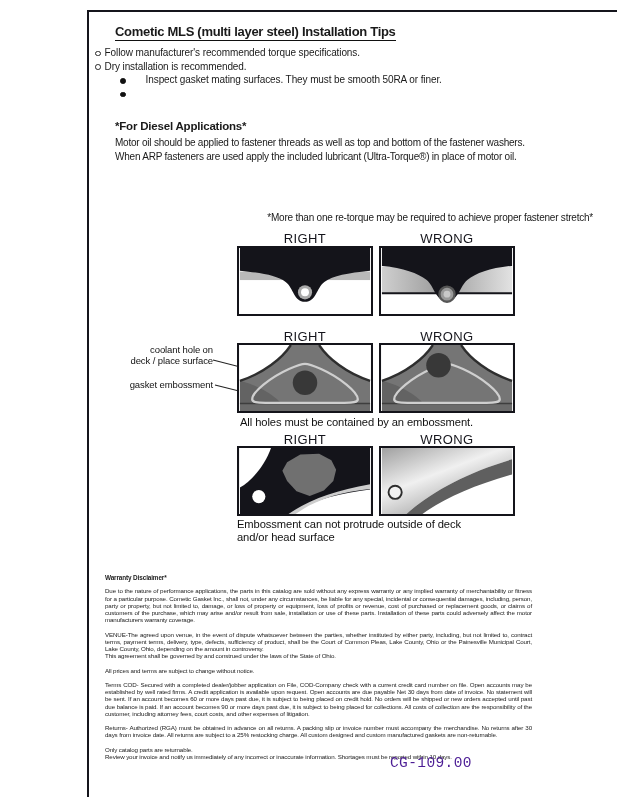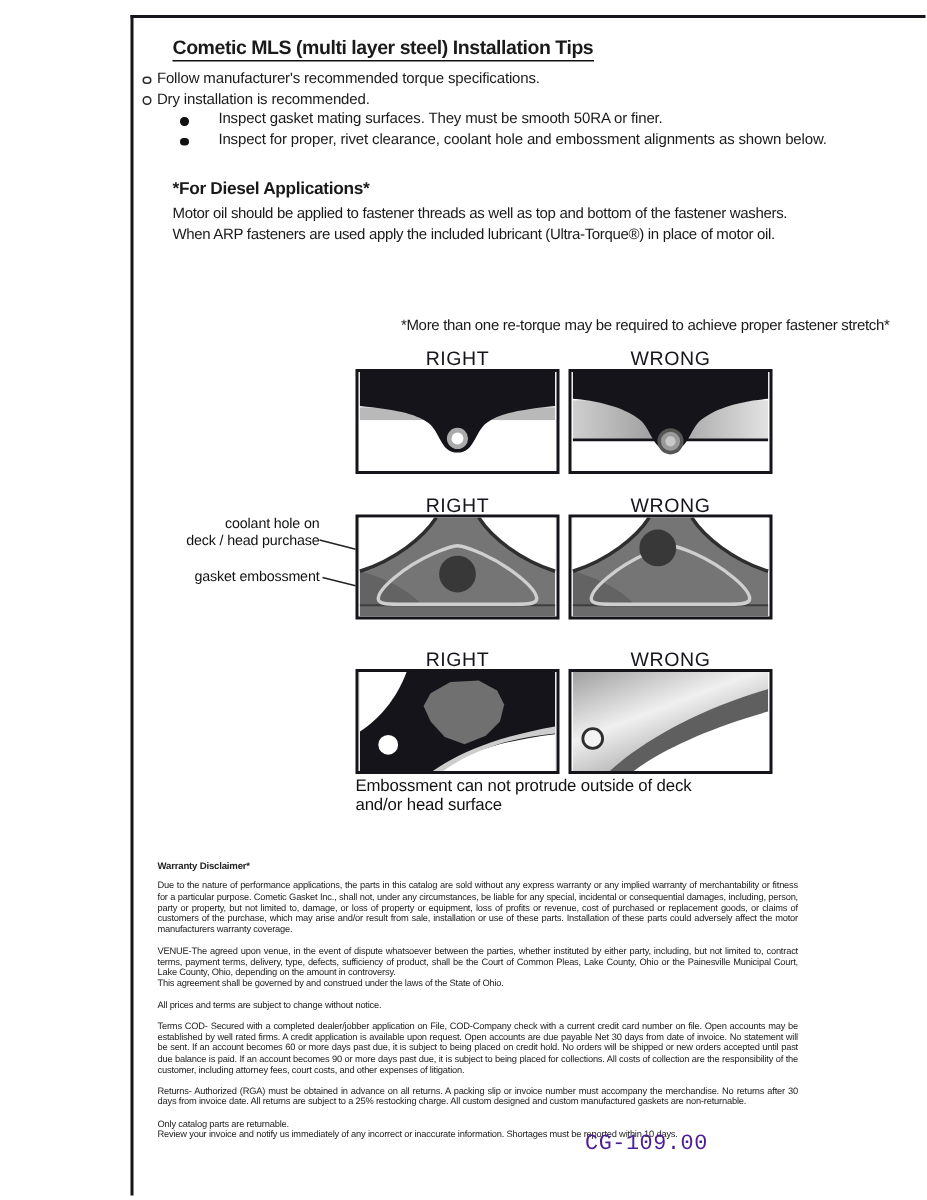--- a/index.html
+++ b/index.html
@@ -49,21 +49,20 @@
     <div class="brow">
       <span class="mark open"></span>
       <span>Dry installation is recommended.</span>
     </div>
     <div class="brow sub">
       <span class="mark fill"></span>
       <span>Inspect gasket mating surfaces.  They must be smooth 50RA or finer.</span>
     </div>
     <div class="brow sub">
       <span class="mark fill"></span>
-      <span>Inspect for proper, rivet clearance, coolant hole and embossment alignments as shown below.</span>
     </div>
   </div>
 
   <div class="h-diesel">*For Diesel Applications*</div>
   <div class="para" style="top:136px;">Motor oil should be applied to fastener threads as well as top and bottom of the fastener washers.
 When ARP fasteners are used apply the included lubricant (Ultra-Torque®) in place of motor oil.</div>
   <div class="para" style="top:211px;text-align:right;">*More than one re-torque may be required to achieve proper fastener stretch*</div>
 
   <div class="dlabel" style="left:237px;top:231px;">RIGHT</div>
   <div class="dlabel" style="left:379px;top:231px;">WRONG</div>
@@ -93,21 +92,21 @@
       <path d="M0,0 H138 V19 C115,21 100,26.5 90.5,34 C82.5,40.5 81.5,56 69,56 C56.5,56 55.5,40.5 47.5,34 C38,26.5 23,21 0,19 Z" fill="#14141a"></path>
       <circle cx="69" cy="49" r="8" fill="#9a9a9a" stroke="#555555" stroke-width="2.5"></circle>
       <circle cx="69" cy="49" r="3.6" fill="#c9c9c9"></circle>
     </svg>
   </div>
 
   <div class="dlabel" style="left:237px;top:329px;">RIGHT</div>
   <div class="dlabel" style="left:379px;top:329px;">WRONG</div>
 
   <div class="sidelabel" style="left:100px;top:345px;width:113px;white-space:pre-line;">coolant hole on
-deck / head purchase</div>
+deck / place surface</div>
   <div class="sidelabel" style="left:100px;top:380px;width:113px;">gasket embossment</div>
 
   <svg class="leader" viewBox="0 0 110 50">
     <line x1="8" y1="8" x2="98" y2="31" stroke="#222222" stroke-width="1.1"></line>
     <line x1="10" y1="33" x2="58" y2="45" stroke="#222222" stroke-width="1.1"></line>
   </svg>
 
   <div class="panel" style="left:237px;top:343px;">
     <svg viewBox="0 0 138 70">
       <rect width="138" height="70" fill="#757575"></rect>
@@ -129,20 +128,21 @@
       <rect x="0" y="62" width="138" height="8" fill="#6b6b6b"></rect>
       <line x1="0" y1="62" x2="138" y2="62" stroke="#3e3e3e" stroke-width="1.5"></line>
       <path d="M0,0 L54,0 C45,14 25,30 0,38 Z" fill="#ffffff"></path>
       <path d="M54,0 C45,14 25,30 0,38" fill="none" stroke="#2e2e2e" stroke-width="2.5"></path>
       <path d="M138,0 L84,0 C93,14 113,30 138,38 Z" fill="#ffffff"></path>
       <path d="M84,0 C93,14 113,30 138,38" fill="none" stroke="#2e2e2e" stroke-width="2.5"></path>
       <path d="M13,57.5 C13,50 32,34.5 52,25.5 C60,22 65.5,20 69,20 C72.5,20 78,22 86,25.5 C106,34.5 125,50 125,57.5 C125,60.8 120,61.3 111,61.3 L27,61.3 C18,61.3 13,60.8 13,57.5 Z" fill="none" stroke="#cfcfcf" stroke-width="2.4"></path>
       <circle cx="60" cy="21.5" r="13" fill="#383838"></circle>
     </svg>
   </div>
+  <div class="caption" style="left:240px;top:416px;">All holes must be contained by an embossment.</div>
 
   <div class="dlabel" style="left:237px;top:432px;">RIGHT</div>
   <div class="dlabel" style="left:379px;top:432px;">WRONG</div>
 
   <div class="panel" style="left:237px;top:446px;">
     <svg viewBox="0 0 138 70">
       <rect width="138" height="70" fill="#14141a"></rect>
       <path d="M0,0 L33,0 C26,19 13,34 0,42 Z" fill="#ffffff"></path>
       <path d="M138,44 L138,70 L53,70 C74,56.5 104,48 138,44 Z" fill="#ffffff"></path>
       <path d="M138,38.5 C101,45 73,55 51.5,70 L59,70 C80,55 106,46.5 138,43.5 Z" fill="#cdcdcd"></path>

